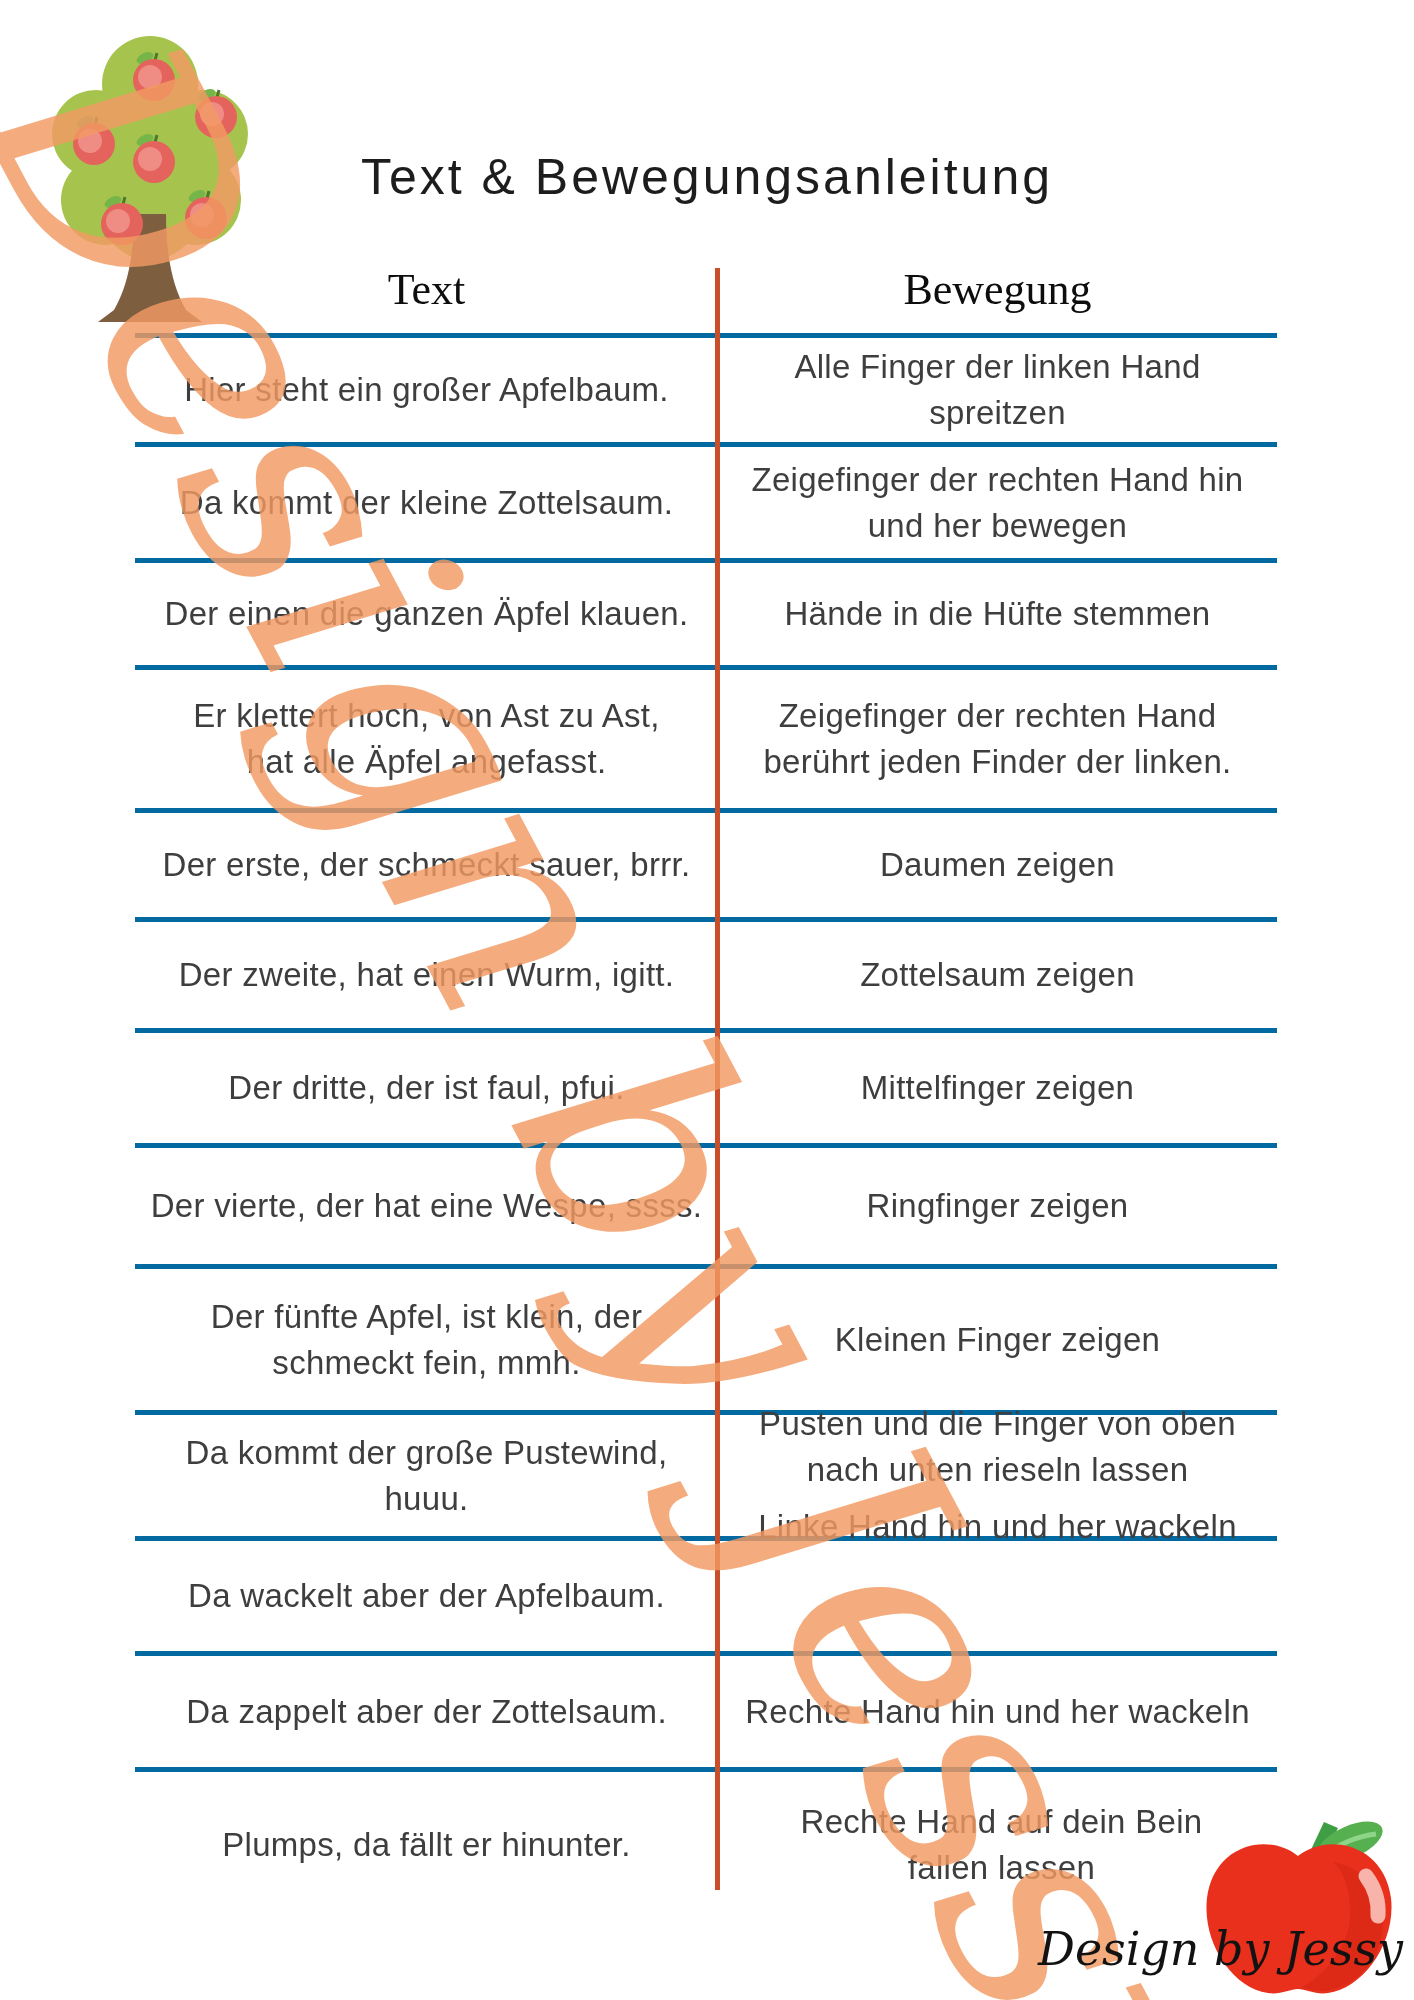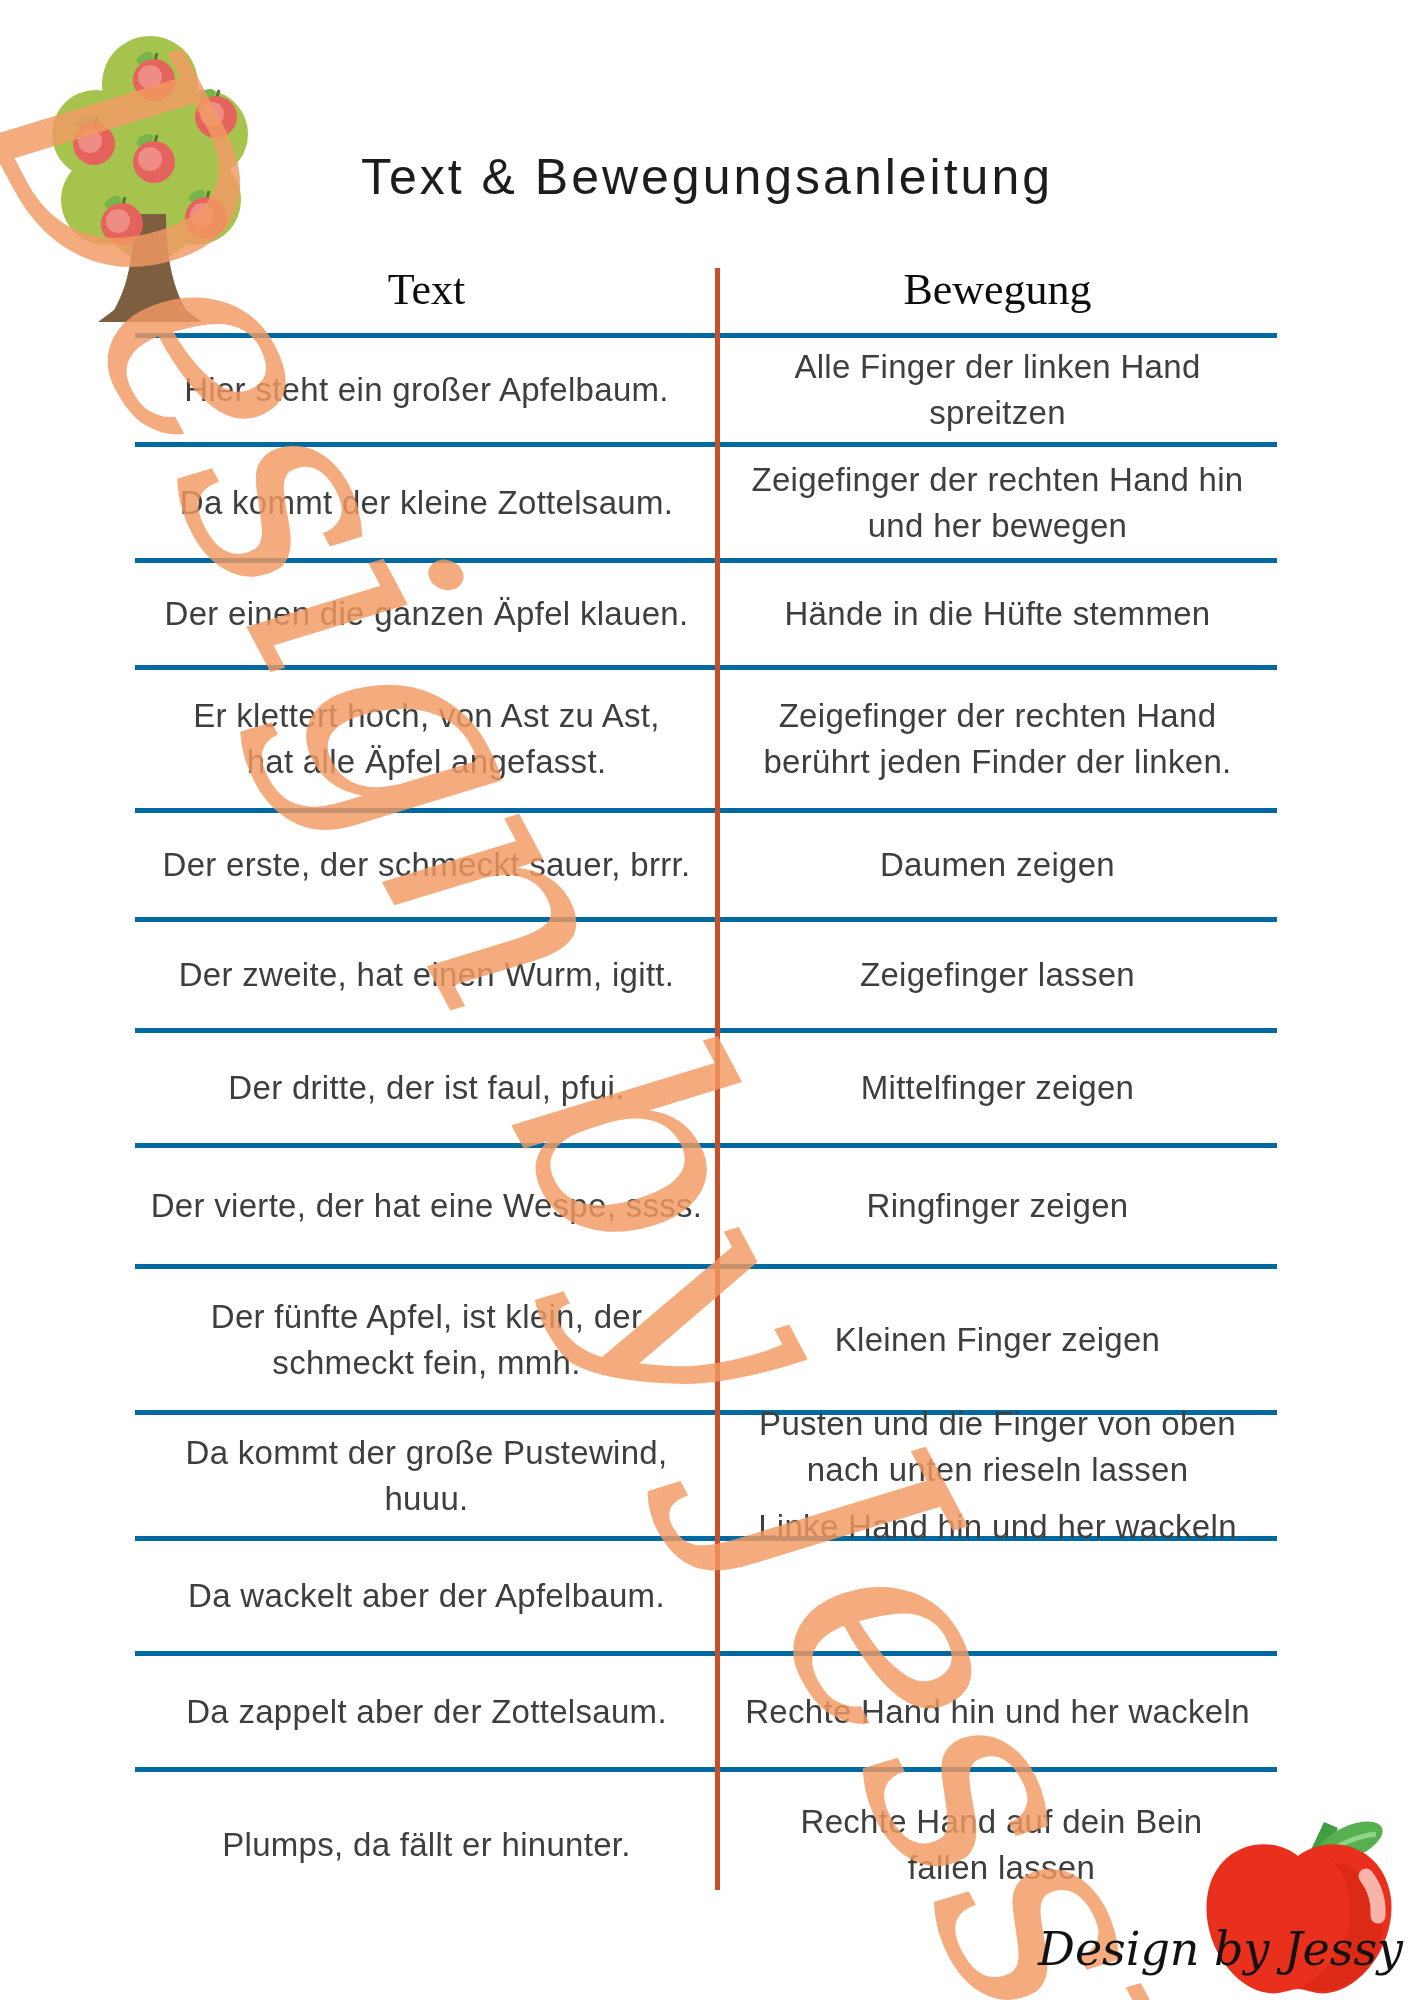--- a/index.html
+++ b/index.html
@@ -140,21 +140,21 @@
 hat alle Äpfel angefasst.</div>
           <div class="cell cell-mv"><div>Zeigefinger der rechten Hand
 berührt jeden Finder der linken.</div></div>
         </div>
         <div class="row r5">
           <div class="cell cell-text">Der erste, der schmeckt sauer, brrr.</div>
           <div class="cell cell-mv"><div>Daumen zeigen</div></div>
         </div>
         <div class="row r6">
           <div class="cell cell-text">Der zweite, hat einen Wurm, igitt.</div>
-          <div class="cell cell-mv"><div>Zeigefinger lassen</div></div>
+          <div class="cell cell-mv"><div>Zottelsaum zeigen</div></div>
         </div>
         <div class="row r7">
           <div class="cell cell-text">Der dritte, der ist faul, pfui.</div>
           <div class="cell cell-mv"><div>Mittelfinger zeigen</div></div>
         </div>
         <div class="row r8">
           <div class="cell cell-text">Der vierte, der hat eine Wespe, ssss.</div>
           <div class="cell cell-mv"><div>Ringfinger zeigen</div></div>
         </div>
         <div class="row r9">

